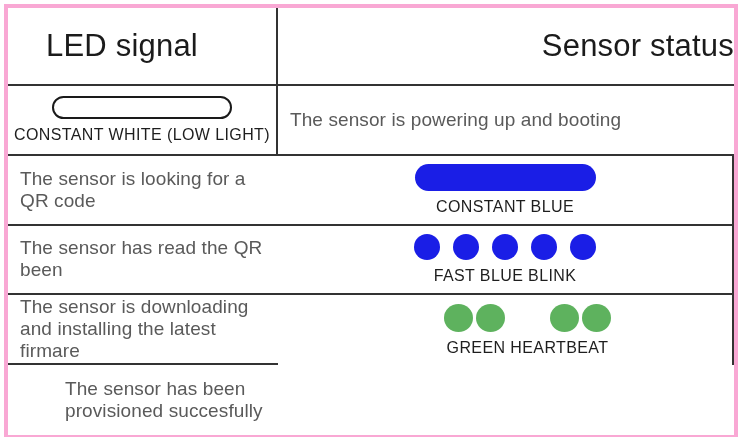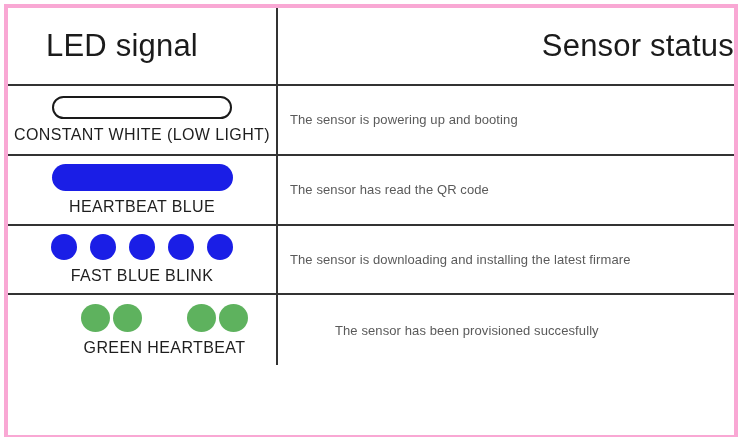--- a/index.html
+++ b/index.html
@@ -96,21 +96,21 @@
     border-radius: 50%;
     background: #5eb25e;
   }
   .pair { display: flex; gap: 3px; }
   .gap-pairs { gap: 45px; }
 
   .status-cell {
     display: flex;
     align-items: center;
     padding: 0 12px;
-    font-size: 13px;
+    font-size: 19px;
     color: #5a5a5a;
     letter-spacing: 0.1px;
   }
 </style>
 </head>
 <body>
 
 <div class="stage">
   <div class="led-table">
 
@@ -124,29 +124,32 @@
     <div class="cell col-led led-cell">
       <div class="shape-row">
         <div class="pill-outline" style="border-color: rgb(26, 26, 26);"></div>
       </div>
       <div class="led-label">CONSTANT WHITE (LOW LIGHT)</div>
     </div>
     <div class="cell status-cell">
       <span>The sensor is powering up and booting</span>
     </div>
 
+    <div class="cell status-cell">
+      <span>The sensor is looking for a QR code</span>
+    </div>
 
     <div class="cell col-led led-cell">
       <div class="shape-row">
         <div class="pill-blue-lg" style="background-color: rgb(26, 30, 230);"></div>
       </div>
-      <div class="led-label">HEARTBEAT BLUE</div>
+      <div class="led-label">CONSTANT BLUE</div>
     </div>
     <div class="cell status-cell">
-      <span>The sensor has read the QR code</span>
+      <span>The sensor has read the QR been</span>
     </div>
 
     <div class="cell col-led led-cell">
       <div class="shape-row gap-fast">
         <div class="dot-blue" style="background-color: rgb(26, 30, 230);"></div>
         <div class="dot-blue" style="background-color: rgb(26, 30, 230);"></div>
         <div class="dot-blue" style="background-color: rgb(26, 30, 230);"></div>
         <div class="dot-blue" style="background-color: rgb(26, 30, 230);"></div>
         <div class="dot-blue" style="background-color: rgb(26, 30, 230);"></div>
       </div>

